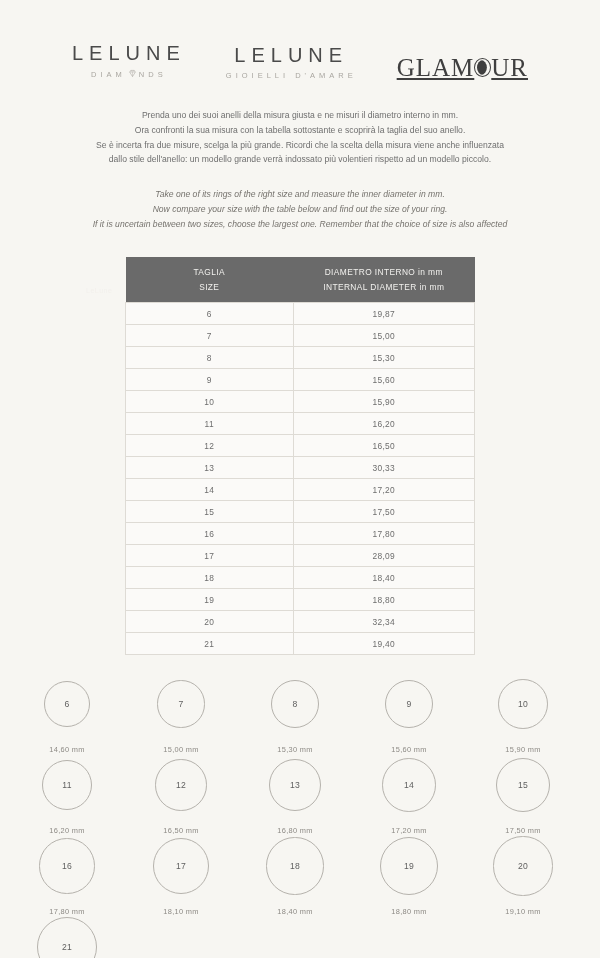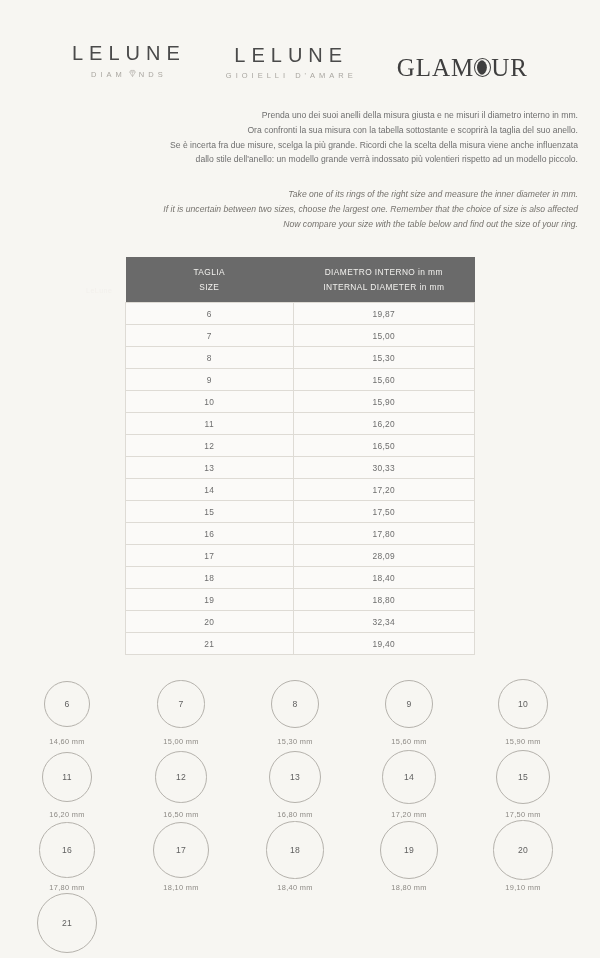--- a/index.html
+++ b/index.html
@@ -55,20 +55,21 @@
     vertical-align: middle;
   }
   .logo-glamour {
     font-family: "Liberation Serif", serif;
     font-size: 25px;
     letter-spacing: 1px;
     color: #3f3f3f;
     line-height: 1;
     display: flex;
     align-items: center;
+    text-decoration: underline;
   }
   .moon-o {
     display: inline-block;
     position: relative;
     width: 17px;
     height: 19px;
     vertical-align: middle;
   }
   .moon-o .ring-o {
     position: absolute;
@@ -82,21 +83,21 @@
     top: 2px;
     width: 12px;
     height: 15px;
     background: #3f3f3f;
     border-radius: 50%;
     clip-path: ellipse(50% 50% at 30% 50%);
   }
 
   
   .para {
-    text-align: right;
+    text-align: center;
     font-size: 8.6px;
     line-height: 1.72;
     color: #6f6f6f;
     padding: 0 22px;
   }
   .para.it-block { margin-top: 28px; }
   .para.en-block {
     margin-top: 20px;
     font-style: italic;
     color: #76736e;
@@ -157,21 +158,21 @@
     align-items: center;
     justify-content: center;
     background: transparent;
   }
   .ring-num {
     font-size: 8.6px;
     color: #5f5f5f;
     letter-spacing: 0.3px;
   }
   .ring-mm {
-    margin-top: 2px;
+    margin-top: 10px;
     font-size: 7.4px;
     color: #8d8a85;
     letter-spacing: 0.3px;
   }
 
   .watermark {
     position: absolute;
     left: 86px;
     top: 287px;
     font-size: 7px;
@@ -219,22 +220,22 @@
 
 <div class="para it-block">
   <p>Prenda uno dei suoi anelli della misura giusta e ne misuri il diametro interno in mm.</p>
   <p>Ora confronti la sua misura con la tabella sottostante e scoprirà la taglia del suo anello.</p>
   <p>Se è incerta fra due misure, scelga la più grande. Ricordi che la scelta della misura viene anche influenzata</p>
   <p>dallo stile dell'anello: un modello grande verrà indossato più volentieri rispetto ad un modello piccolo.</p>
 </div>
 
 <div class="para en-block">
   <p>Take one of its rings of the right size and measure the inner diameter in mm.</p>
+  <p>Now compare your size with the table below and find out the size of your ring.</p>
   <p>If it is uncertain between two sizes, choose the largest one. Remember that the choice of size is also affected</p>
-  <p>Now compare your size with the table below and find out the size of your ring.</p>
 </div>
 
 <div class="watermark">LeLune</div>
 
 <table class="size-table">
   <thead>
     <tr>
       <th>
         <span class="th-line">TAGLIA</span>
         <span class="th-line">SIZE</span>

